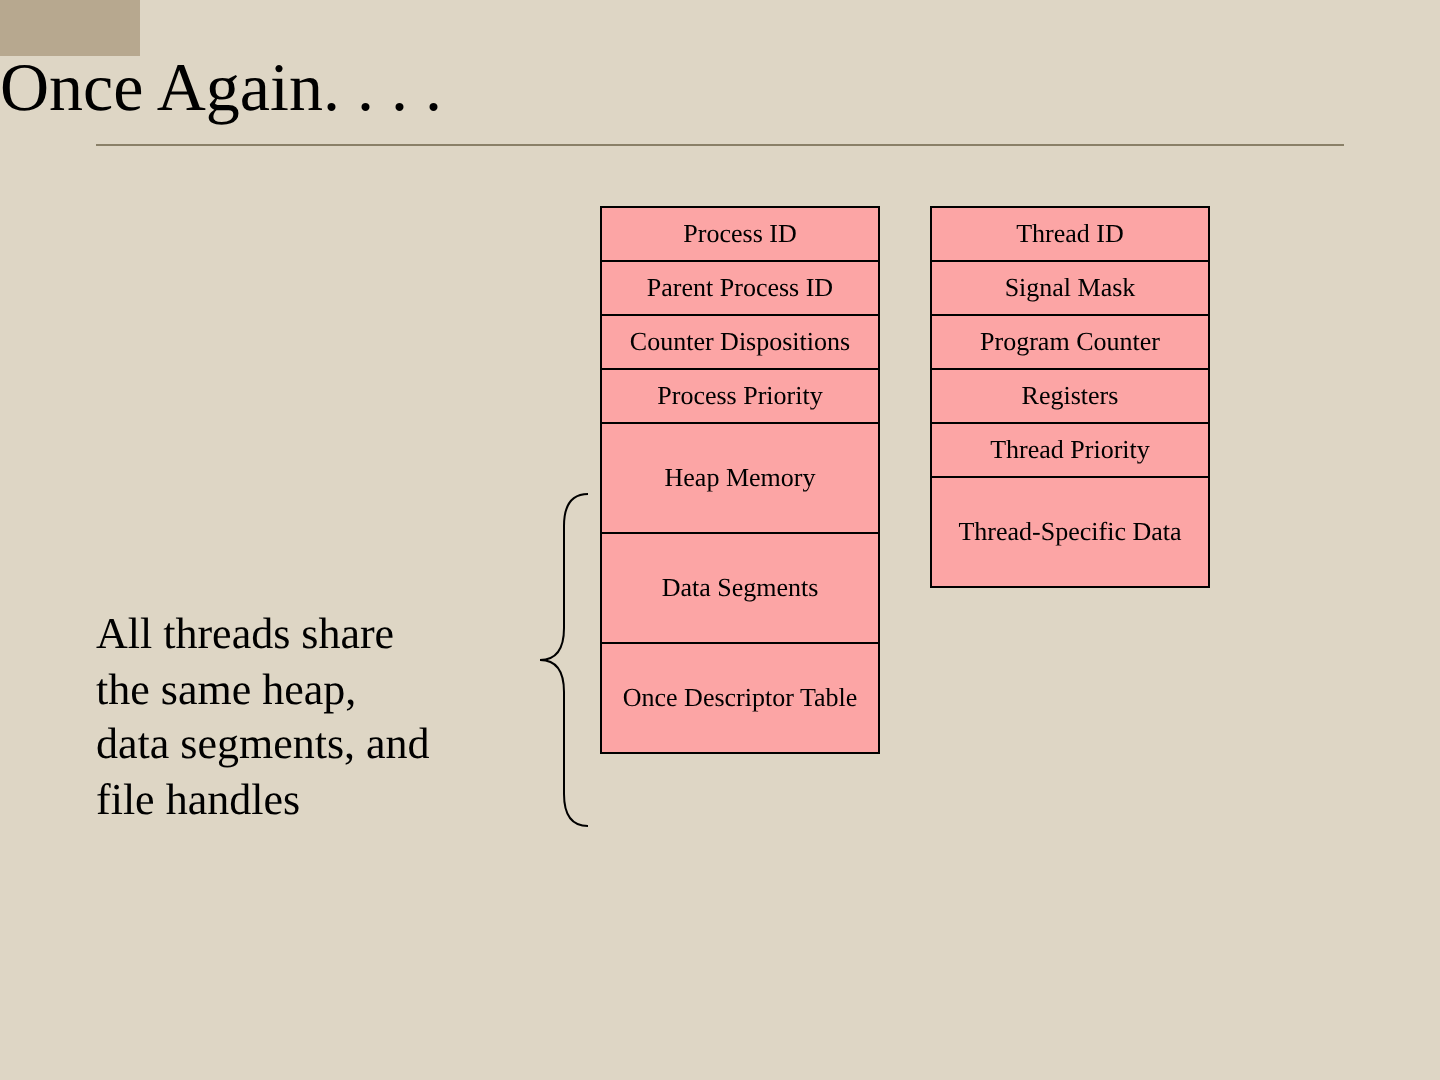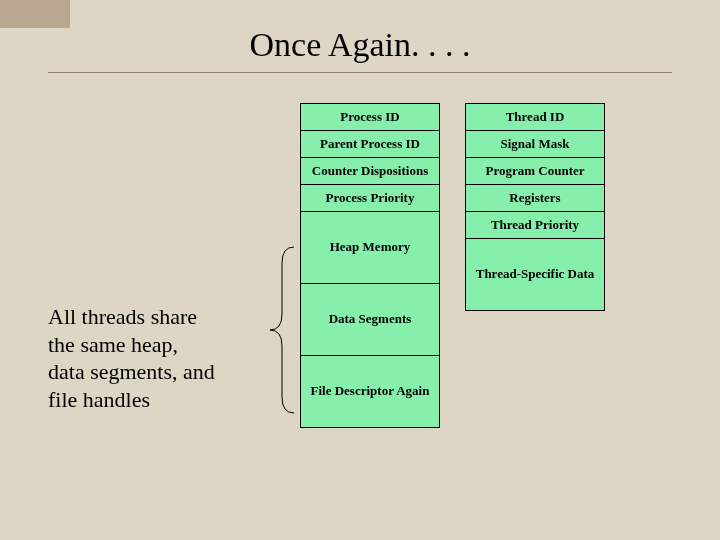--- a/index.html
+++ b/index.html
@@ -12,21 +12,21 @@
     position: relative;
     overflow: hidden;
   }
   .corner {
     position: absolute;
     top: 0; left: 0;
     width: 70px; height: 28px;
     background: #b7a88f;
   }
   .title {
-    text-align: center;
+    text-align: left;
     font-size: 34px;
     margin-top: 26px;
     color: #000;
   }
   .hr {
     margin: 8px 48px 0 48px;
     border: none;
     border-top: 1px solid #8a8068;
   }
   .workspace {
@@ -45,33 +45,32 @@
   }
   .col {
     position: absolute;
     width: 140px;
   }
   .col-left { left: 300px; top: 30px; }
   .col-right{ left: 465px; top: 30px; }
   .cell {
     width: 140px;
     border: 1px solid #000;
-    background: #86efac;
+    background: #fca5a5;
     font-size: 13px;
     text-align: center;
     display: flex;
     align-items: center;
     justify-content: center;
     padding: 3px 4px;
     line-height: 1.15;
     margin-bottom: -1px; 
-    font-weight: bold;
   }
   .h28 { height: 28px; }
-  .h56 { height: 73px; }
+  .h56 { height: 56px; }
   
   .bracket {
     position: absolute;
     left: 270px;
     top: 174px;
     width: 24px;
     height: 166px;
   }
   .bracket svg { overflow: visible; }
 </style>
@@ -93,21 +92,21 @@
     </svg>
   </div>
 
   <div class="col col-left">
     <div class="cell h28">Process ID</div>
     <div class="cell h28">Parent Process ID</div>
     <div class="cell h28">Counter Dispositions</div>
     <div class="cell h28">Process Priority</div>
     <div class="cell h56">Heap Memory</div>
     <div class="cell h56">Data Segments</div>
-    <div class="cell h56">File Descriptor Again</div>
+    <div class="cell h56">Once Descriptor Table</div>
   </div>
 
   <div class="col col-right">
     <div class="cell h28">Thread ID</div>
     <div class="cell h28">Signal Mask</div>
     <div class="cell h28">Program Counter</div>
     <div class="cell h28">Registers</div>
     <div class="cell h28">Thread Priority</div>
     <div class="cell h56">Thread-Specific Data</div>
   </div>

